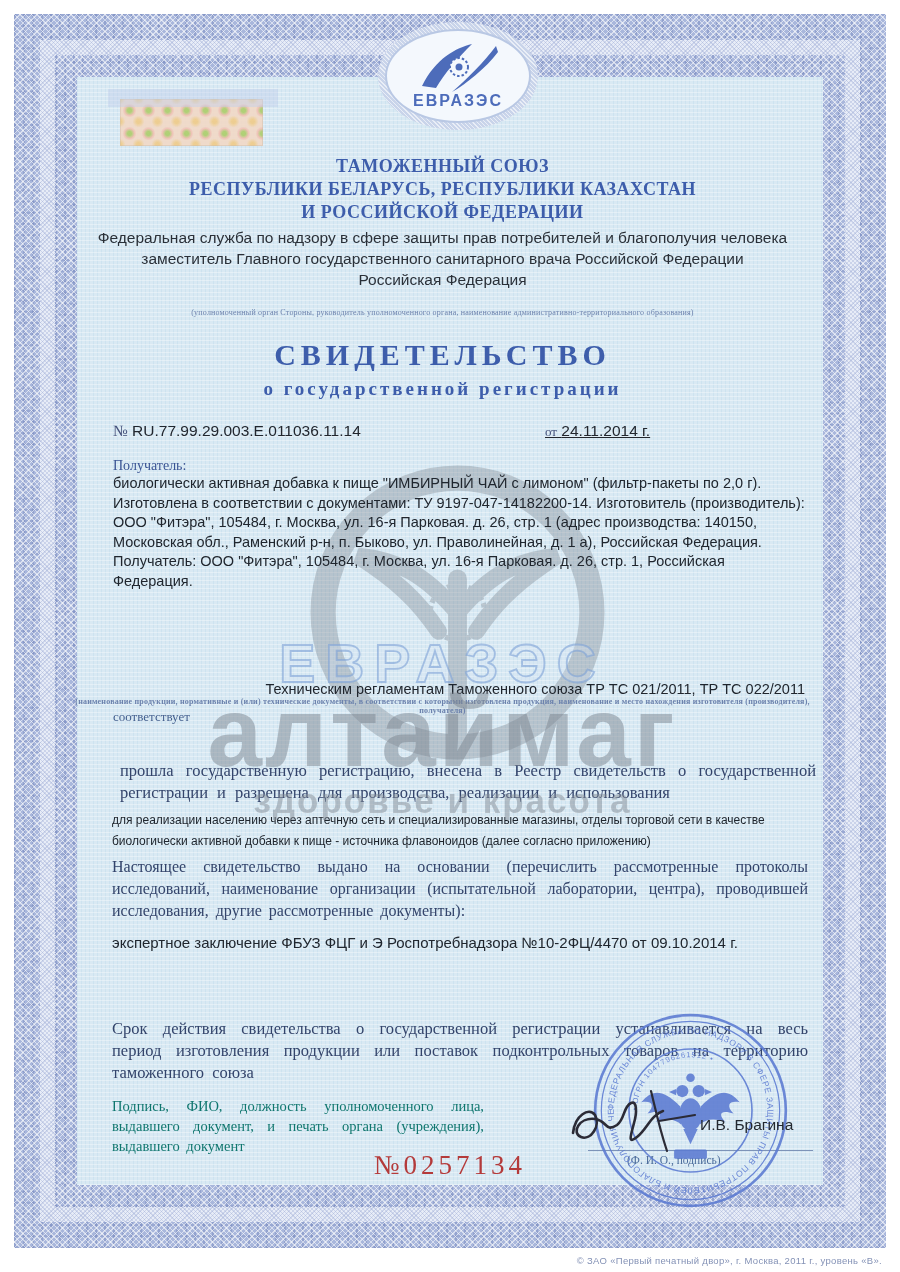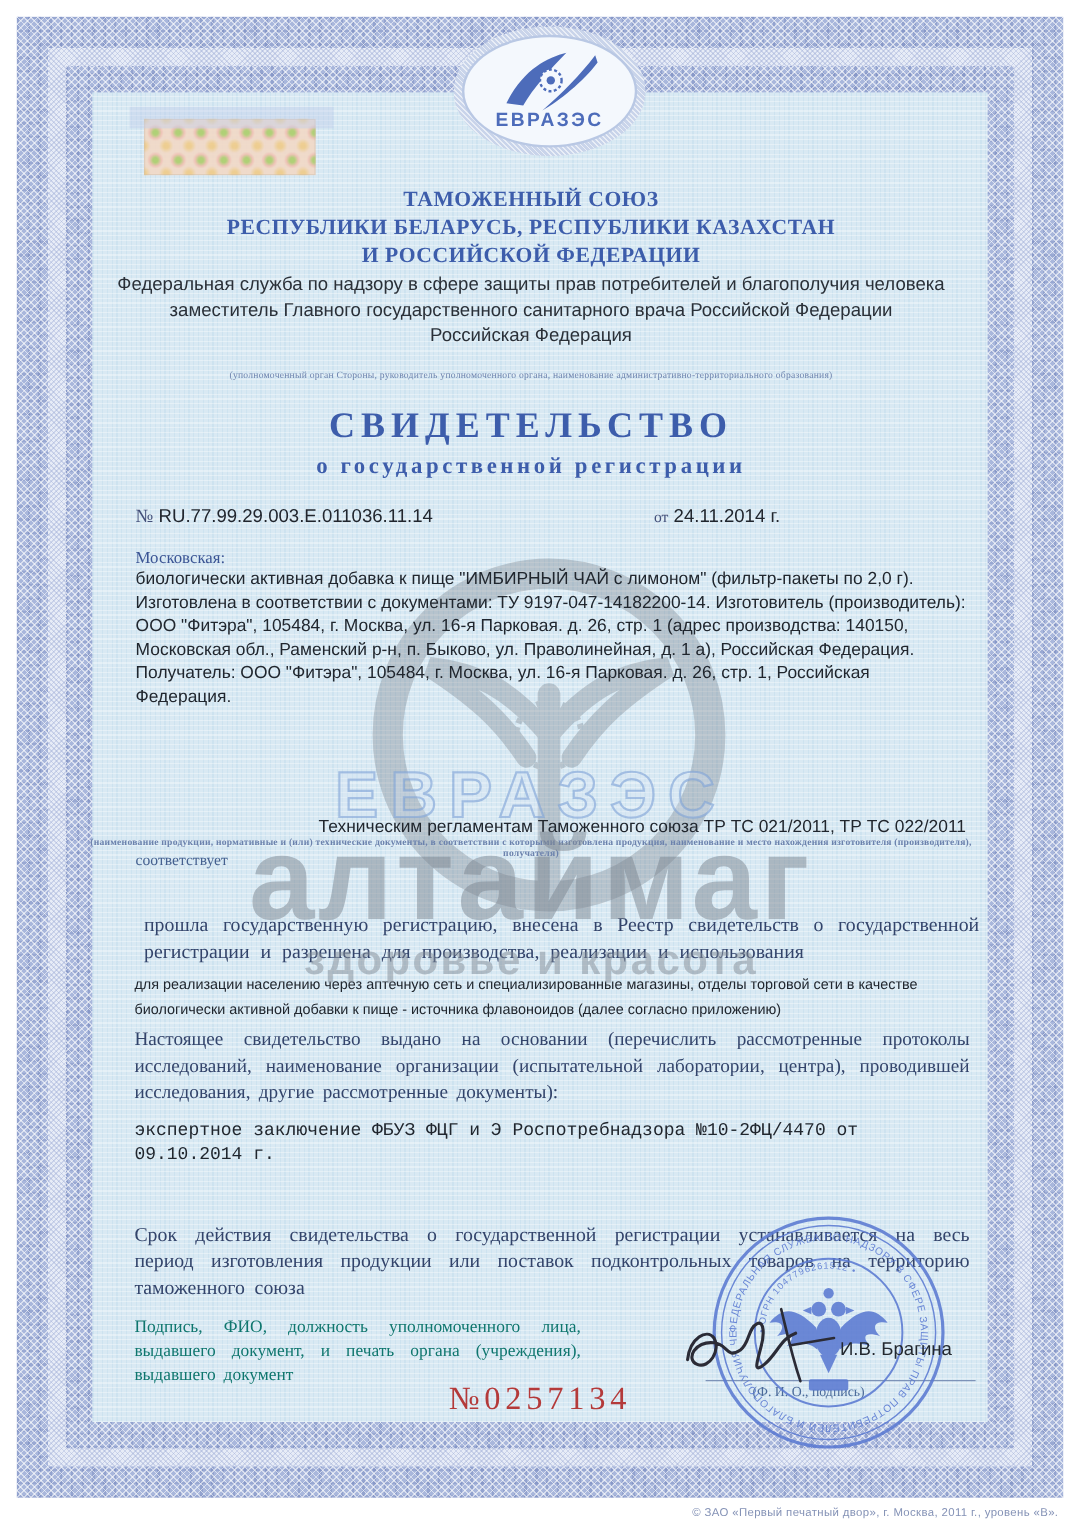--- a/index.html
+++ b/index.html
@@ -64,21 +64,21 @@
 
   .hdr-serif{color:#3d5dab;font-weight:bold;font-size:18px;line-height:22px;letter-spacing:.5px;}
   .hdr-sans{color:#2a3038;font-size:15.5px;line-height:20px;}
   .fineprint{color:#6c82ad;font-size:8px;letter-spacing:.2px;}
 
   .title-main{color:#3d5dab;font-weight:bold;font-size:30px;letter-spacing:5px;}
   .title-sub{color:#3d5dab;font-weight:bold;font-size:19px;letter-spacing:3px;}
 
   .numrow{left:113px;top:422px;width:700px;color:#21262e;font-size:15.5px;}
   .numrow .no{font-family:"Liberation Serif",serif;color:#44507a;}
-  .numrow .date{position:absolute;left:432px;top:0;}
+  .numrow .date{position:absolute;left:432px;top:0;text-decoration:underline;}
   .numrow .datelabel{font-family:"Liberation Serif",serif;font-size:13px;color:#44507a;}
 
   .prod-label{color:#3a5494;font-size:14px;}
   .body-sans{color:#20262e;font-size:14.5px;line-height:19.5px;}
   .body-serif{color:#33446b;font-size:16.5px;line-height:22px;text-align:justify;word-spacing:5px;}
 
   
   .wm-circle{left:300px;top:455px;width:315px;height:315px;opacity:.30;z-index:1;}
   .wm-evrazes{top:632px;font-weight:bold;font-size:54px;letter-spacing:10px;
     color:rgba(214,230,245,.30);-webkit-text-stroke:1.8px rgba(128,163,214,.62);z-index:2;}
@@ -136,21 +136,21 @@
 
   <div class="abs center serif title-main z3" style="top:338px;">СВИДЕТЕЛЬСТВО</div>
   <div class="abs center serif title-sub z3" style="top:378px;">о государственной регистрации</div>
 
   <div class="abs sans numrow z3">
     <span class="no">№</span>
     <span>RU.77.99.29.003.E.011036.11.14</span>
     <span class="date"><span class="datelabel">от</span> <span>24.11.2014 г.</span></span>
   </div>
 
-  <div class="abs serif prod-label z3" style="left:113px;top:458px;">Московская:</div>
+  <div class="abs serif prod-label z3" style="left:113px;top:458px;">Получатель:</div>
   <div class="abs sans body-sans z3" style="left:113px;top:474px;width:692px;">биологически активная добавка к пище "ИМБИРНЫЙ ЧАЙ с лимоном" (фильтр-пакеты по 2,0 г). Изготовлена в соответствии с документами: ТУ 9197-047-14182200-14. Изготовитель (производитель): ООО "Фитэра", 105484, г. Москва, ул. 16-я Парковая. д. 26, стр. 1 (адрес производства: 140150, Московская обл., Раменский р-н, п. Быково, ул. Праволинейная, д. 1 а), Российская Федерация.  Получатель: ООО "Фитэра", 105484, г. Москва, ул. 16-я Парковая. д. 26, стр. 1, Российская Федерация.</div>
 
   <svg class="abs wm-circle" viewBox="0 0 300 300">
     <circle cx="150" cy="150" r="128" fill="none" stroke="#676f79" stroke-width="24"></circle>
     <path d="M150,268 C150,205 150,175 150,118" fill="none" stroke="#676f79" stroke-width="18" stroke-linecap="round"></path>
     <path d="M150,150 C118,112 92,100 55,96 C92,120 112,138 132,168" fill="none" stroke="#676f79" stroke-width="16" stroke-linecap="round"></path>
     <path d="M150,150 C182,112 208,100 245,96 C208,120 188,138 168,168" fill="none" stroke="#676f79" stroke-width="16" stroke-linecap="round"></path>
     <circle cx="150" cy="150" r="26" fill="none" stroke="#676f79" stroke-width="5" stroke-dasharray="4 3"></circle>
   </svg>
 
@@ -160,21 +160,21 @@
   <div class="abs serif z3" style="left:113px;top:709px;font-size:13px;color:#44608f;">соответствует</div>
   <div class="abs sans body-sans z3" style="left:113px;top:680px;width:692px;text-align:right;">Техническим регламентам Таможенного союза ТР ТС 021/2011, ТР ТС 022/2011</div>
 
   <div class="abs center sans wm-brand">алтаймаг</div>
   <div class="abs center sans wm-tagline">здоровье и красота</div>
 
   <div class="abs serif body-serif z3" style="left:120px;top:760px;width:696px;">прошла государственную регистрацию, внесена в Реестр свидетельств о государственной регистрации и разрешена для производства, реализации и использования</div>
   <div class="abs sans body-sans z3" style="left:112px;top:810px;width:700px;font-size:12px;line-height:21px;">для реализации населению через аптечную сеть и специализированные магазины, отделы торговой сети в качестве биологически активной добавки к пище - источника флавоноидов (далее согласно приложению)</div>
 
   <div class="abs serif body-serif z3" style="left:112px;top:856px;width:696px;font-size:16px;word-spacing:3px;">Настоящее свидетельство выдано на основании (перечислить рассмотренные протоколы исследований, наименование организации (испытательной лаборатории, центра), проводившей исследования, другие рассмотренные документы):</div>
-  <div class="abs sans body-sans z3" style="left:112px;top:933px;width:700px;font-size:15px;font-family:Liberation Mono, monospace;">экспертное заключение ФБУЗ ФЦГ и Э Роспотребнадзора №10-2ФЦ/4470 от 09.10.2014 г.</div>
+  <div class="abs sans body-sans z3" style="left:112px;top:933px;width:700px;font-size:15px;">экспертное заключение ФБУЗ ФЦГ и Э Роспотребнадзора №10-2ФЦ/4470 от 09.10.2014 г.</div>
 
   <div class="abs serif body-serif z3" style="left:112px;top:1018px;width:696px;word-spacing:4px;">Срок действия свидетельства о государственной регистрации устанавливается на весь период изготовления продукции или поставок подконтрольных товаров на территорию таможенного союза</div>
 
   <div class="abs serif sig-label z3">Подпись, ФИО, должность уполномоченного лица, выдавшего документ, и печать органа (учреждения), выдавшего документ</div>
 
   <svg class="abs sig-svg" width="180" height="75" viewBox="0 0 180 75">
     <path d="M18,48 C20,30 34,22 40,30 C46,40 36,56 26,52 C16,48 24,32 40,34 C52,35 50,48 62,40 C70,34 68,22 76,18 C82,15 82,28 79,38 C76,50 72,60 82,52 C92,44 96,30 108,26" fill="none" stroke="#2b2b36" stroke-width="2.6" stroke-linecap="round"></path>
     <path d="M96,6 C100,22 104,42 112,66 M104,36 L140,30" fill="none" stroke="#2b2b36" stroke-width="2.2" stroke-linecap="round"></path>
   </svg>
 

